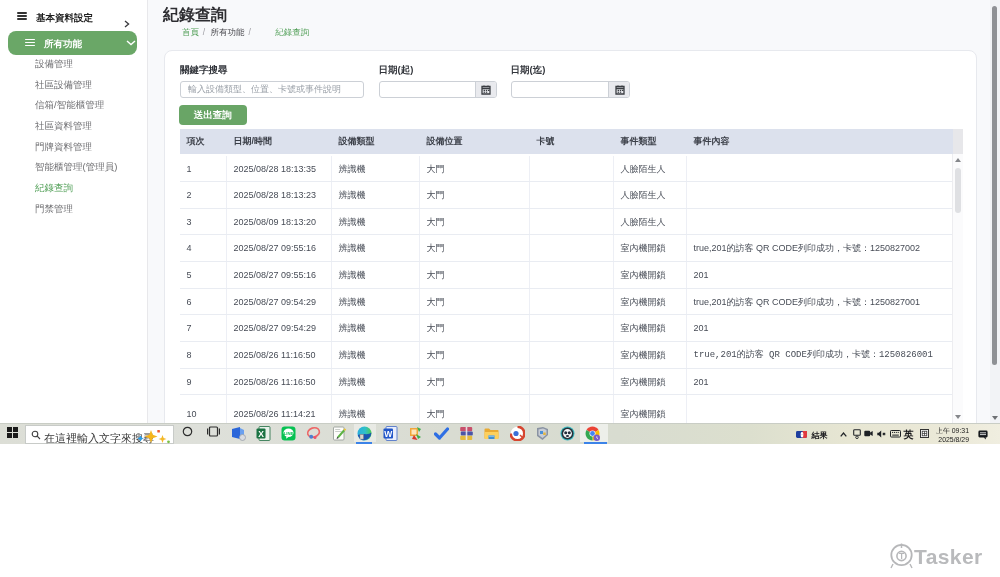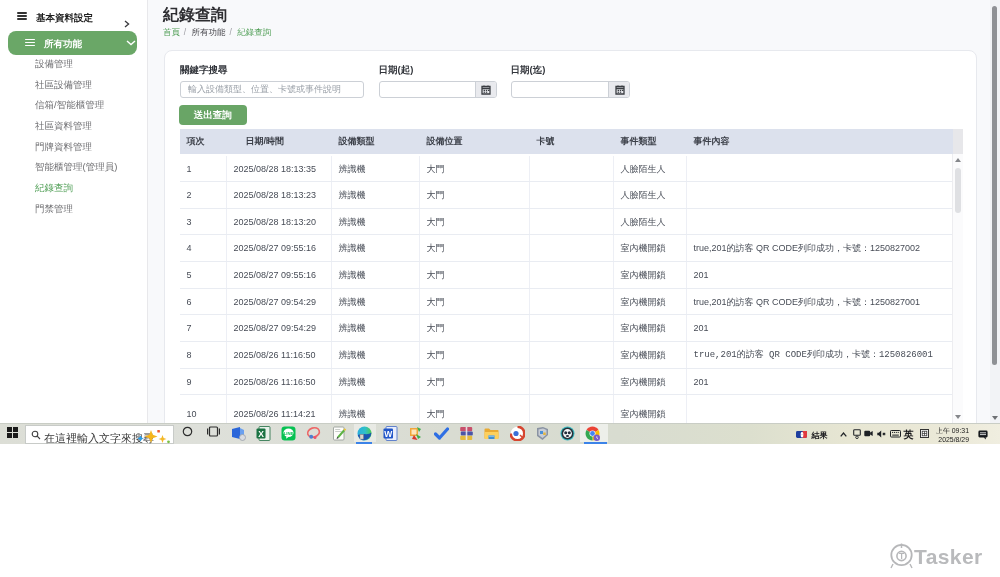--- a/index.html
+++ b/index.html
@@ -15,21 +15,21 @@
 .burger i { display:block; height:1.6px; background:#333; margin-bottom:1.6px; border-radius:1px; }
 .green-box { position:absolute; left:8px; top:30.5px; width:129px; height:24px; background:#6aa767; border-radius:8px; }
 .green-box .txt { position:absolute; left:36px; top:7.5px; font-size:9.5px; font-weight:bold; color:#fff; }
 .green-box .burger i { background:#fff; }
 #subm { position:absolute; left:35px; top:54px; }
 #subm div { height:20.7px; line-height:20.7px; font-size:9.5px; color:#6d6d70; }
 #subm div.act { color:#4f9e55; }
 
 #title { position:absolute; left:163px; top:5px; font-size:16px; font-weight:bold; color:#2e2e32; }
 #crumb { position:absolute; left:163px; top:26.5px; font-size:8.5px; color:#8b8b90; }
-#crumb .g { color:#4f9e55; }
+#crumb .g { color:#4f9e55;margin-left:19px; }
 #crumb .d { color:#45454a; }
 #crumb .sep { color:#9a9aa0; letter-spacing:1.5px; }
 #card { position:absolute; left:163.5px; top:50px; width:813px; height:400px; background:#ffffff; border:1px solid #e7e9ee; border-radius:8px; }
 .flabel { position:absolute; top:63.5px; font-size:9.5px; font-weight:bold; color:#33363c; }
 .inp { position:absolute; top:80.5px; height:17px; background:#fff; border:1px solid #ccd0d6; border-radius:3px; }
 .inp .ph { position:absolute; left:7px; top:0; line-height:15.5px; font-size:9px; color:#9aa0a8; }
 .addon { position:absolute; right:0; top:0; width:21px; height:15.5px; background:#e9eaee; border-left:1px solid #ccd0d6; border-radius:0 2px 2px 0; }
 .addon svg { position:absolute; left:5.5px; top:3px; }
 #btn { position:absolute; left:178.7px; top:105px; width:68px; height:20px; background:#69a566; border-radius:4px;
   color:#fff; font-size:9.5px; font-weight:bold; text-align:center; line-height:20px; }
@@ -134,21 +134,21 @@
           <rect x="4.8" y="4.8" width="1.4" height="1.2" fill="#3a3d42"></rect>
           <rect x="2.6" y="6.6" width="1.4" height="1.2" fill="#3a3d42"></rect>
           <rect x="4.8" y="6.6" width="1.4" height="1.2" fill="#3a3d42"></rect>
           <rect x="7" y="4.8" width="1.4" height="1.2" fill="#3a3d42"></rect>
         </svg>
       </div>
     </div>
   <div id="btn">送出查詢</div>
   <div id="thead">
     <span style="left:7px;">項次</span>
-    <span style="left:66px;">日期/時間</span>
+    <span style="left:54px;">日期/時間</span>
     <span style="left:159px;">設備類型</span>
     <span style="left:247px;">設備位置</span>
     <span style="left:357px;">卡號</span>
     <span style="left:441px;">事件類型</span>
     <span style="left:514px;">事件內容</span>
   </div>
   <div id="tcorner"></div>
   <div id="tbody">
   <div class="vline" style="left:46.5px;"></div>
   <div class="vline" style="left:151.5px;"></div>
@@ -165,21 +165,21 @@
   </div>
   <div class="trow" style="top:26.65px;">
   <span style="left:7px;">2</span>
   <span style="left:54px;">2025/08/28 18:13:23</span>
   <span style="left:159px;">辨識機</span>
   <span style="left:247px;">大門</span>
   <span style="left:441px;">人臉陌生人</span>
   </div>
   <div class="trow" style="top:53.3px;">
   <span style="left:7px;">3</span>
-  <span style="left:54px;">2025/08/28 18:13:20</span>
+  <span style="left:54px;">2025/08/09 18:13:20</span>
   <span style="left:159px;">辨識機</span>
   <span style="left:247px;">大門</span>
   <span style="left:441px;">人臉陌生人</span>
   </div>
   <div class="trow" style="top:79.94999999999999px;">
   <span style="left:7px;">4</span>
   <span style="left:54px;">2025/08/27 09:55:16</span>
   <span style="left:159px;">辨識機</span>
   <span style="left:247px;">大門</span>
   <span style="left:441px;">室內機開鎖</span>

